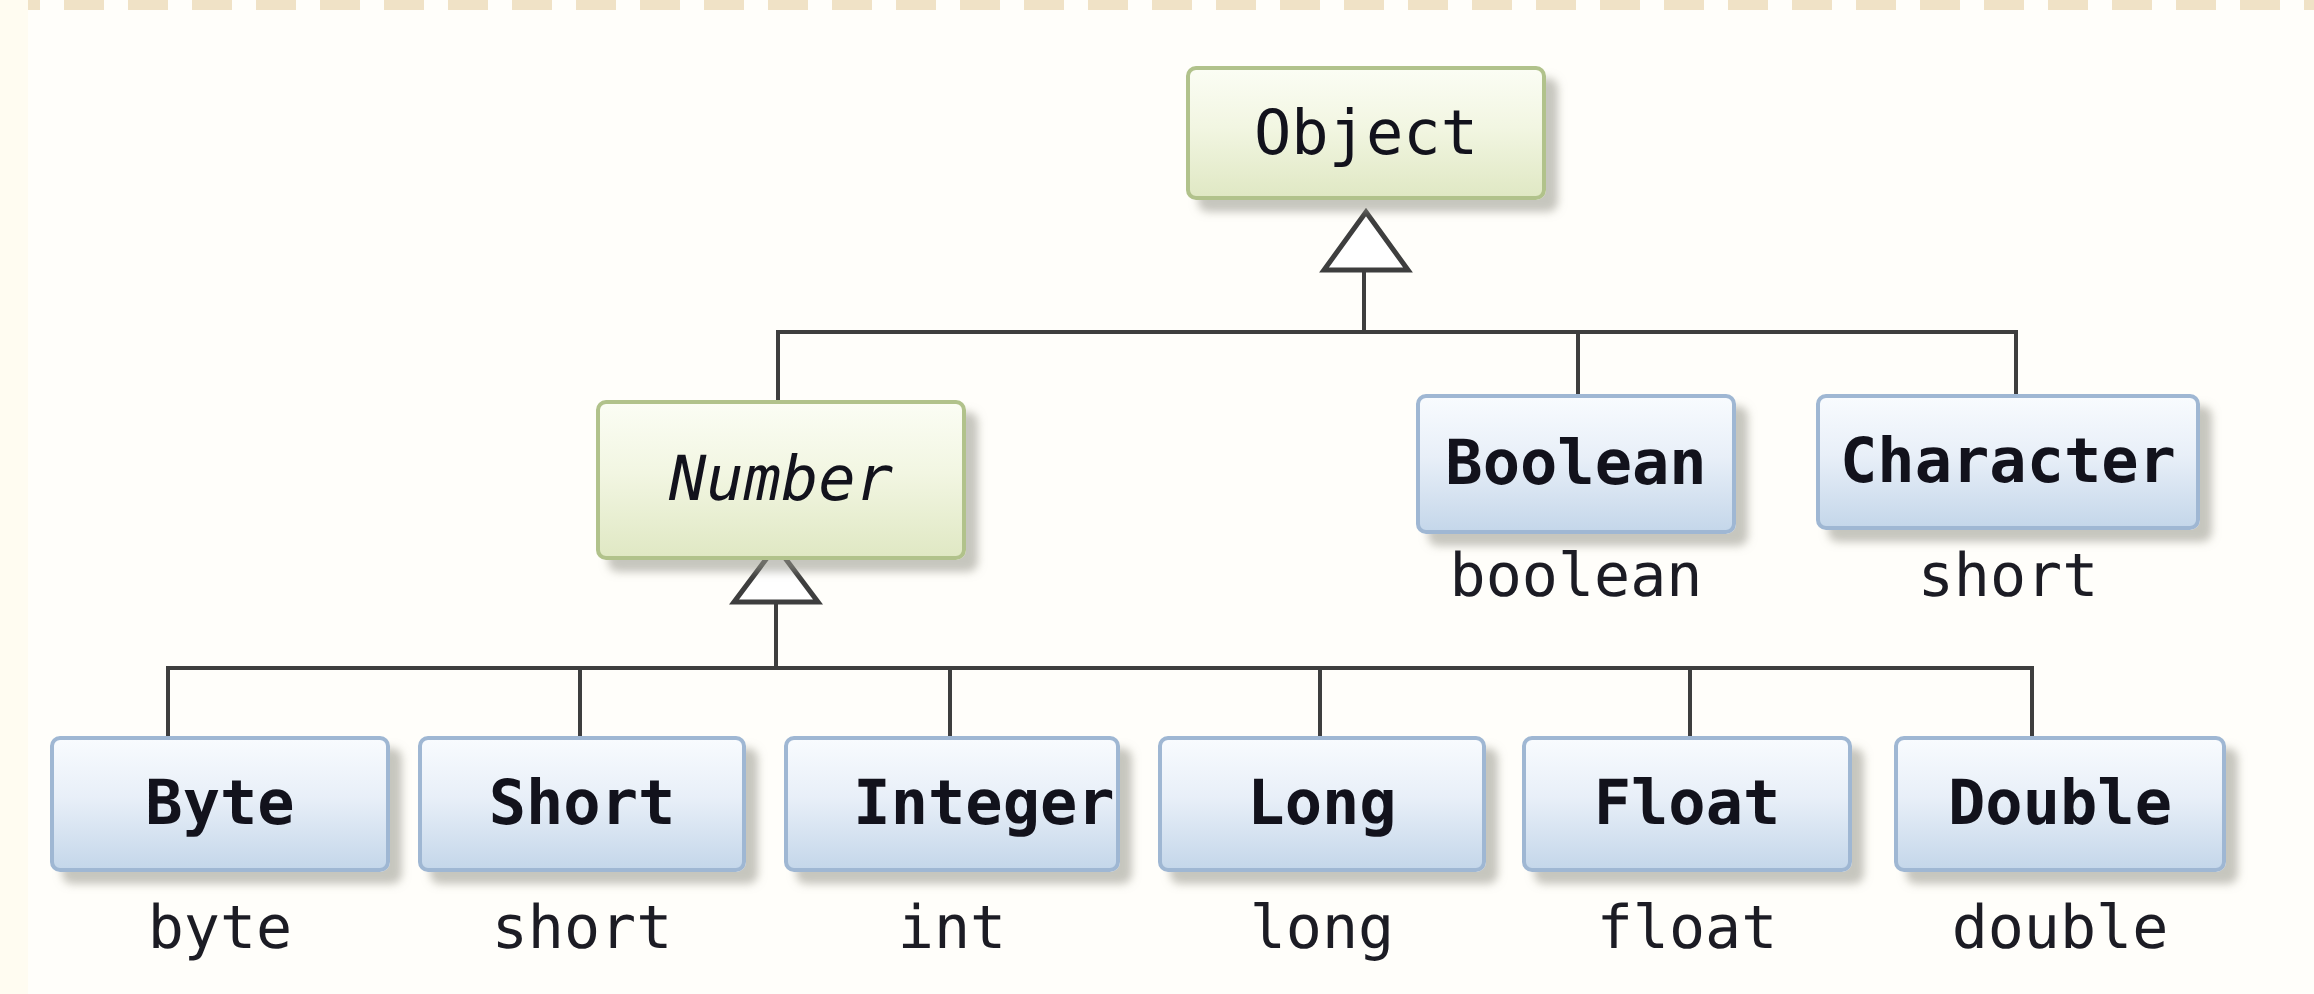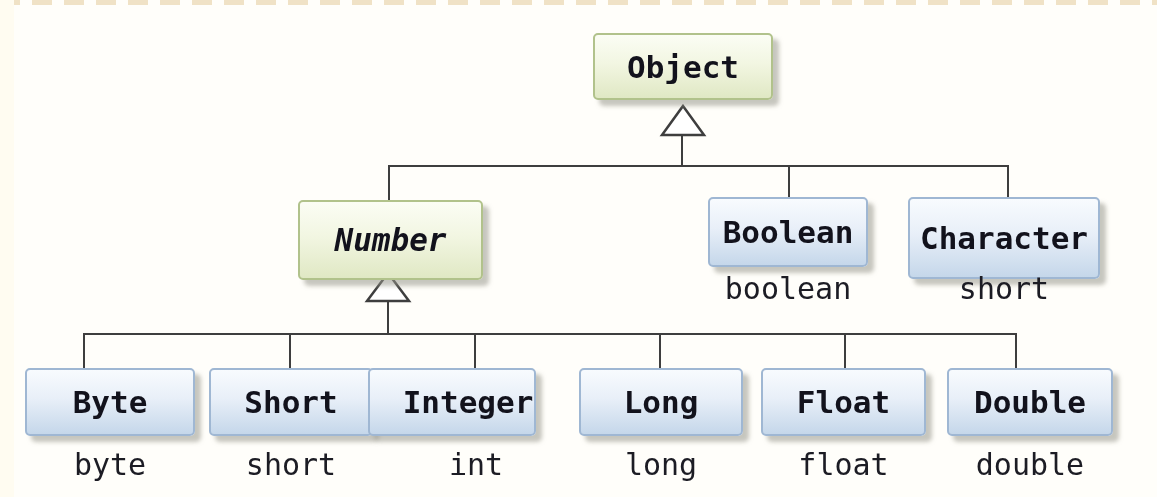--- a/index.html
+++ b/index.html
@@ -26,21 +26,20 @@
     display: flex; align-items: center; justify-content: center;
     border-radius: 5px;
     font-size: 31px;
     letter-spacing: 0px;
     color: #12121c;
     box-shadow: 6px 6px 4px rgba(152,152,140,0.55);
   }
   .node.green {
     border: 2px solid #b1c28b;
     background: linear-gradient(180deg, #fbfdf4 0%, #f2f6e2 45%, #e0e8c4 100%);
-    font-weight: bold;
   }
   .node.blue {
     border: 2px solid #9fb7d3;
     background: linear-gradient(180deg, #f8fbfe 0%, #e8eff8 45%, #c5d7ea 100%);
     font-weight: 700;
   }
   .node.italic { font-style: italic; }
 
   .prim {
     position: absolute;
@@ -50,24 +49,24 @@
   }
 
   .line { position: absolute; background: #3e3e3e; }
 
   .tri { position: absolute; }
 
   
   .n-object    { left: 593px;  top: 33px;  width: 180px; height: 67px; }
   .n-number    { left: 298px;  top: 200px; width: 185px; height: 80px; }
   .n-boolean   { left: 708px;  top: 197px; width: 160px; height: 70px; }
-  .n-character { left: 908px;  top: 197px; width: 192px; height: 82px; }
+  .n-character { left: 908px;  top: 197px; width: 192px; height: 68px; }
   .n-byte      { left: 25px;   top: 368px; width: 170px; height: 68px; }
   .n-short     { left: 209px;  top: 368px; width: 164px; height: 68px; }
-  .n-integer   { left: 368px;  top: 368px; width: 168px; height: 68px; padding-left: 32px; }
+  .n-integer   { left: 392px;  top: 368px; width: 168px; height: 68px; padding-left: 32px; }
   .n-long      { left: 579px;  top: 368px; width: 164px; height: 68px; }
   .n-float     { left: 761px;  top: 368px; width: 165px; height: 68px; }
   .n-double    { left: 947px;  top: 368px; width: 166px; height: 68px; }
 
   .p-boolean   { left: 708px;  top: 272px; width: 160px; }
   .p-char      { left: 908px;  top: 272px; width: 192px; }
   .p-byte      { left: 25px;   top: 448px; width: 170px; }
   .p-short     { left: 209px;  top: 448px; width: 164px; }
   .p-int       { left: 392px;  top: 448px; width: 168px; }
   .p-long      { left: 579px;  top: 448px; width: 164px; }

